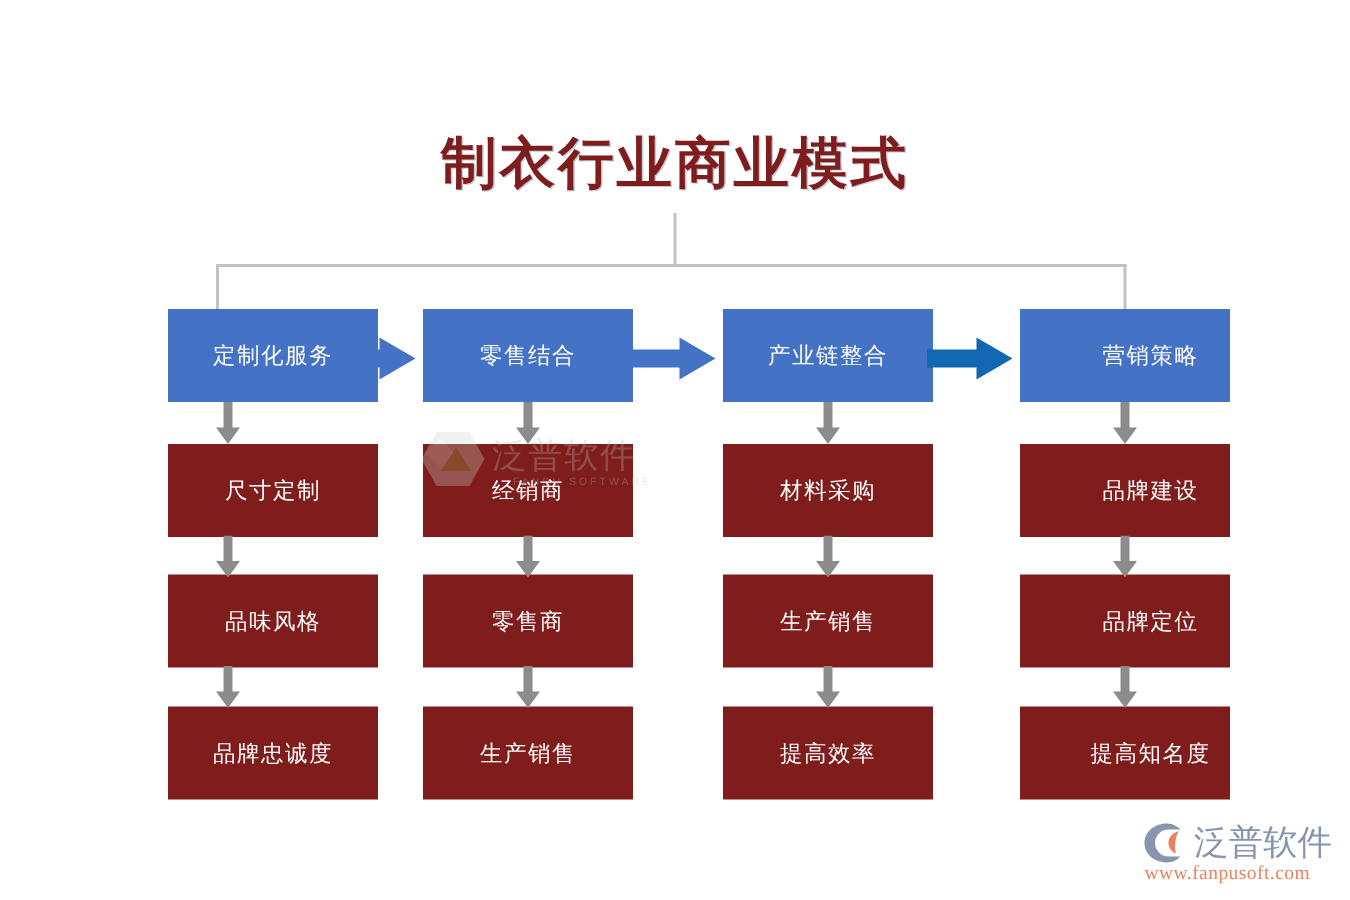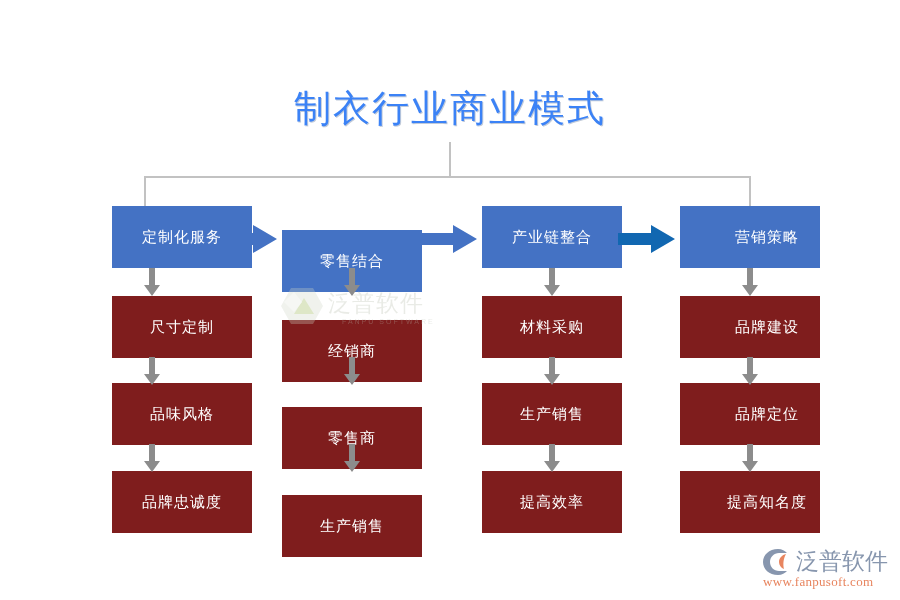--- a/index.html
+++ b/index.html
@@ -25,22 +25,22 @@
   
   .title {
     position: absolute;
     left: 0;
     top: 86px;
     width: 900px;
     text-align: center;
     font-size: 37px;
     line-height: 46px;
     letter-spacing: 2px;
-    color: #3b82f6;
-    font-weight: 400;
+    color: #7f1d1d;
+    font-weight: 700;
     white-space: nowrap;
     text-shadow: 1px 1px 0 rgba(120,140,170,0.45);
   }
 
   
   .bracket-stem {
     position: absolute;
     left: 449px;
     top: 142px;
     width: 2px;
@@ -77,21 +77,21 @@
     white-space: nowrap;
     box-sizing: border-box;
     width: 140px;
     height: 62px;
   }
   .node.blue  { background: #4472c4; }
   .node.green { background: #7f1d1d; }
 
   
   .col1 { left: 68px; margin-left: 44px;  }
-  .col2 { left: 282px; margin-top: 24px; }
+  .col2 { left: 282px; }
   .col3 { left: 482px; }
   .col4 { left: 680px; padding-left: 34px; }
 
   
   .row0 { top: 206px; }   
   .row1 { top: 296px; }
   .row2 { top: 383px; }
   .row3 { top: 471px; }
 
   

